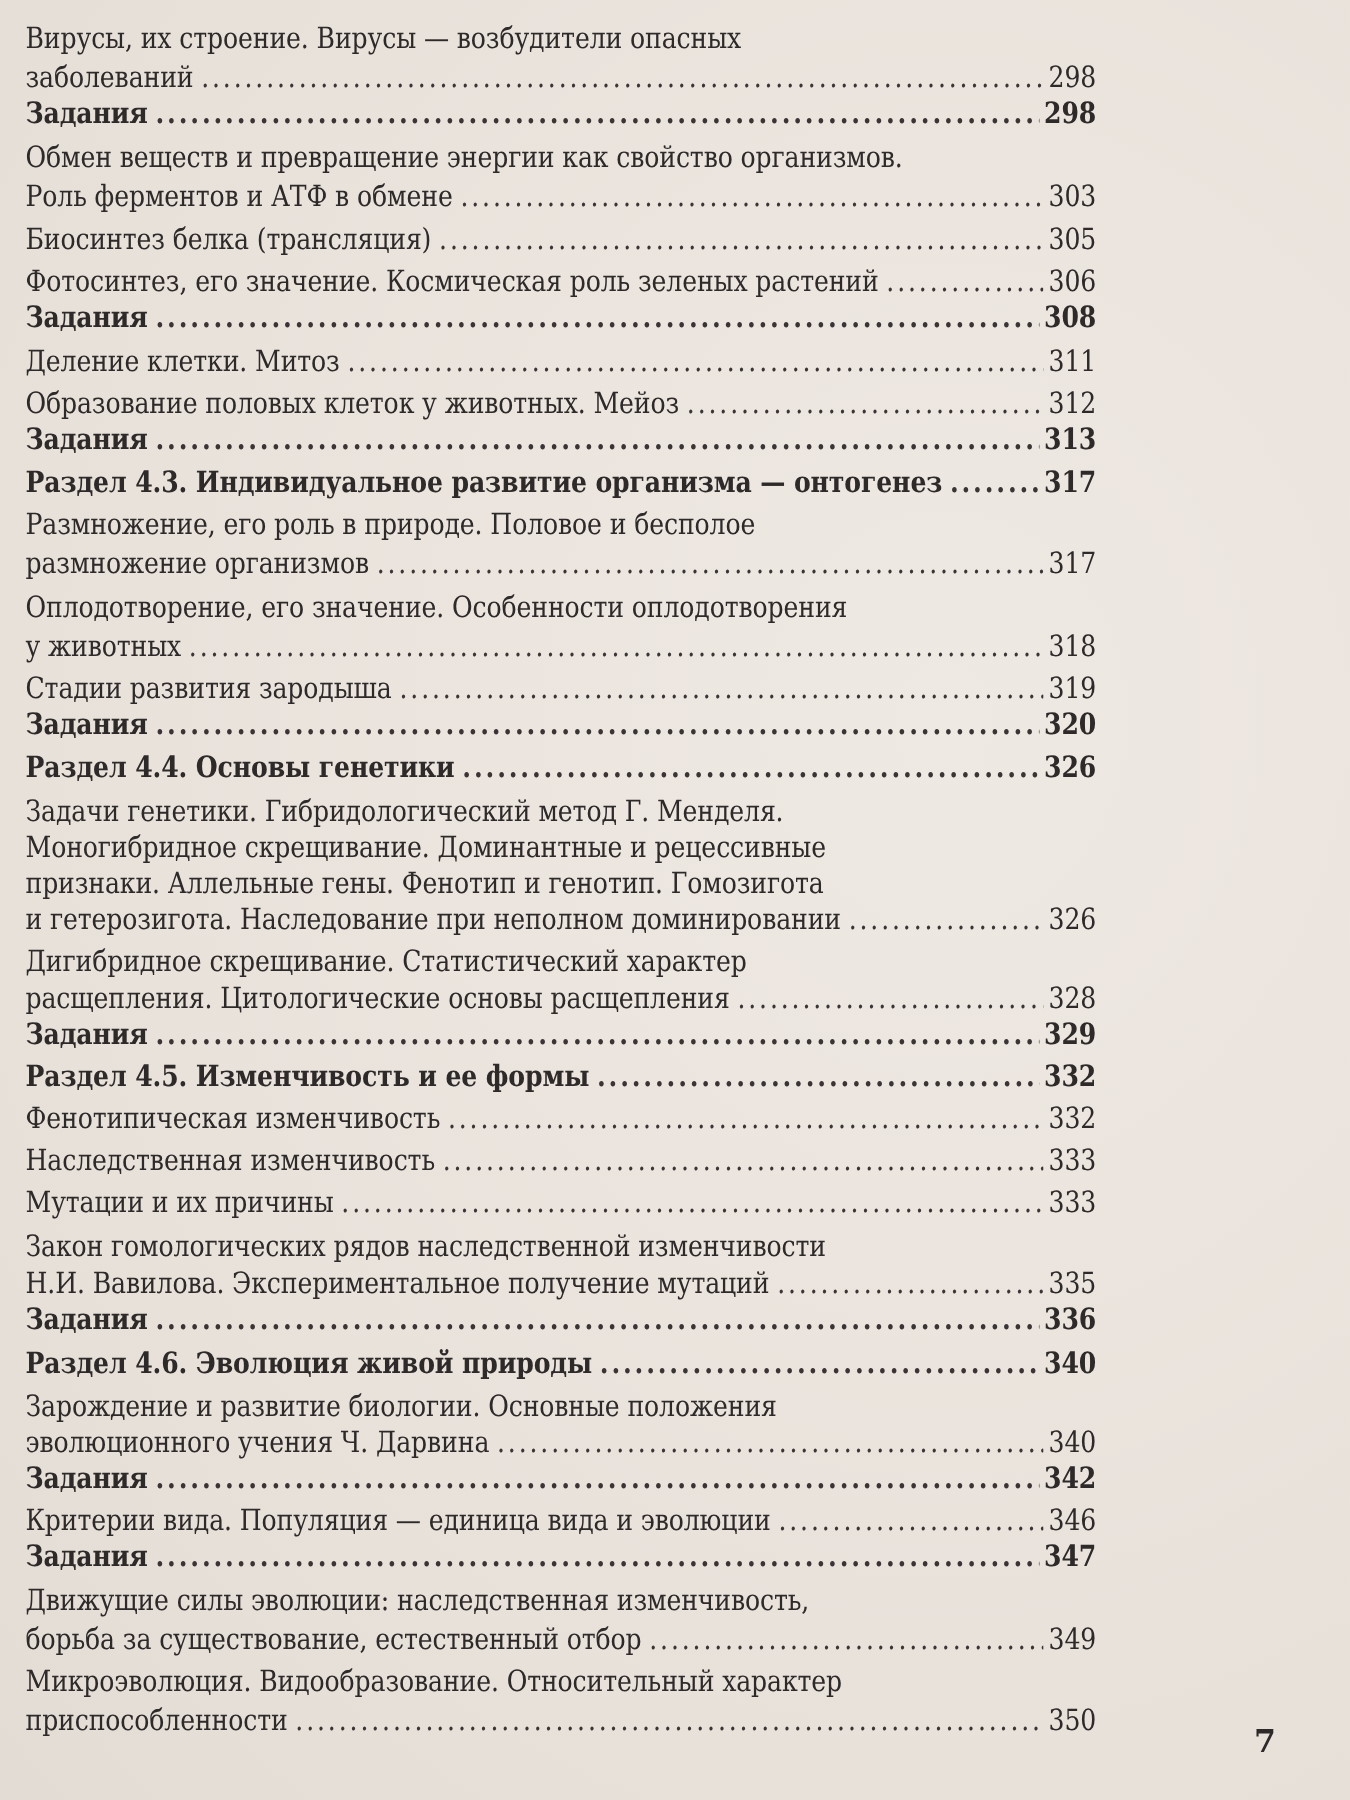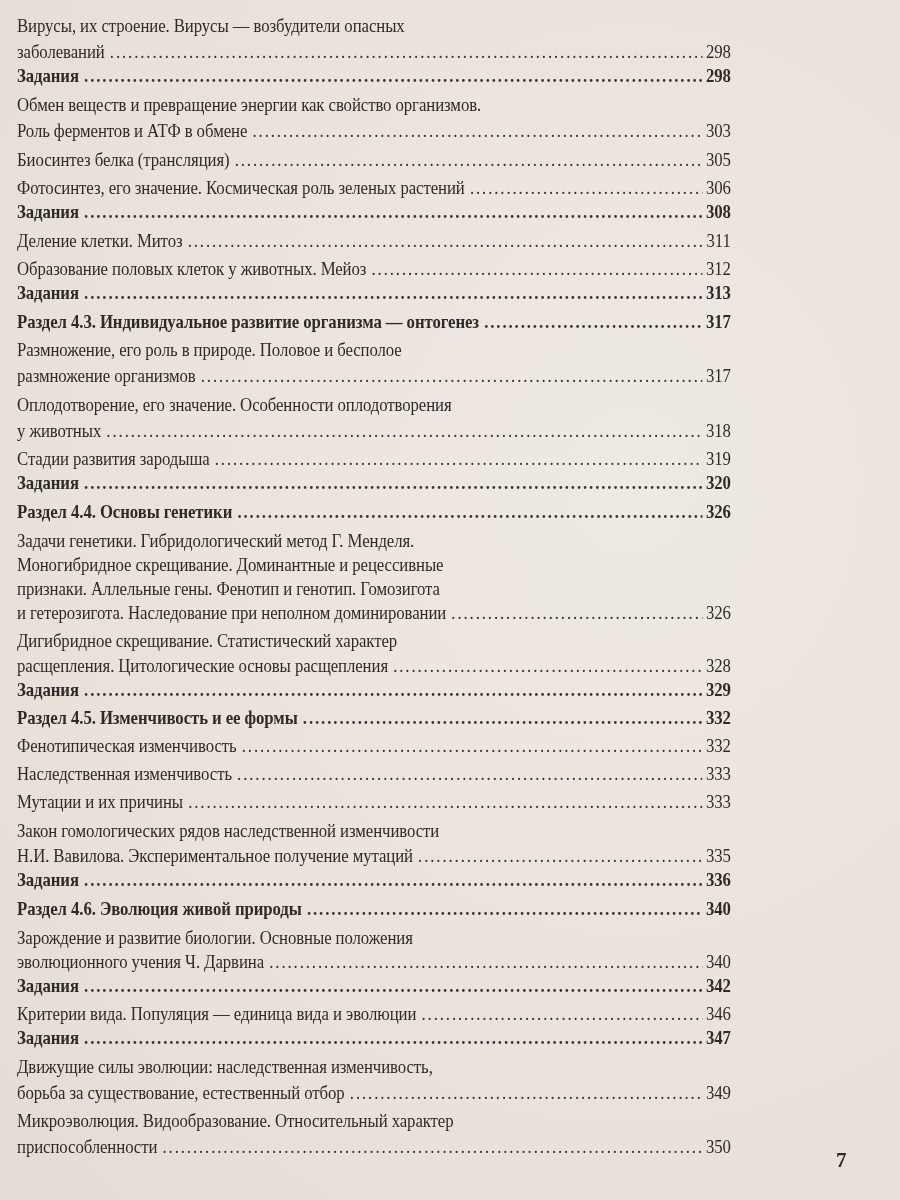--- a/index.html
+++ b/index.html
@@ -4,21 +4,21 @@
 <style>
   html, body { margin: 0; padding: 0; }
   body {
     width: 900px; height: 1200px; overflow: hidden;
     background: #ece6e0;
     background-image: radial-gradient(ellipse at 70% 40%, #efe9e3 0%, #e8e1da 70%, #e3dcd4 100%);
     font-family: "DejaVu Serif", "Liberation Serif", serif;
     color: #2e2a2a;
     position: relative;
   }
-  .page { position: absolute; left: 0; top: 0; width: 900px; height: 1200px; font-family: Liberation Serif, serif; }
+  .page { position: absolute; left: 0; top: 0; width: 900px; height: 1200px; }
   .line {
     position: absolute; left: 17px; width: 830px; height: 26px;
     font-size: 19.5px; line-height: 26px;
     white-space: nowrap;
     transform: scaleX(0.86); transform-origin: left center;
     letter-spacing: -0.1px;
   }
   .line.lead { display: flex; }
   .line .txt { flex: 0 0 auto; }
   .line .dots {

